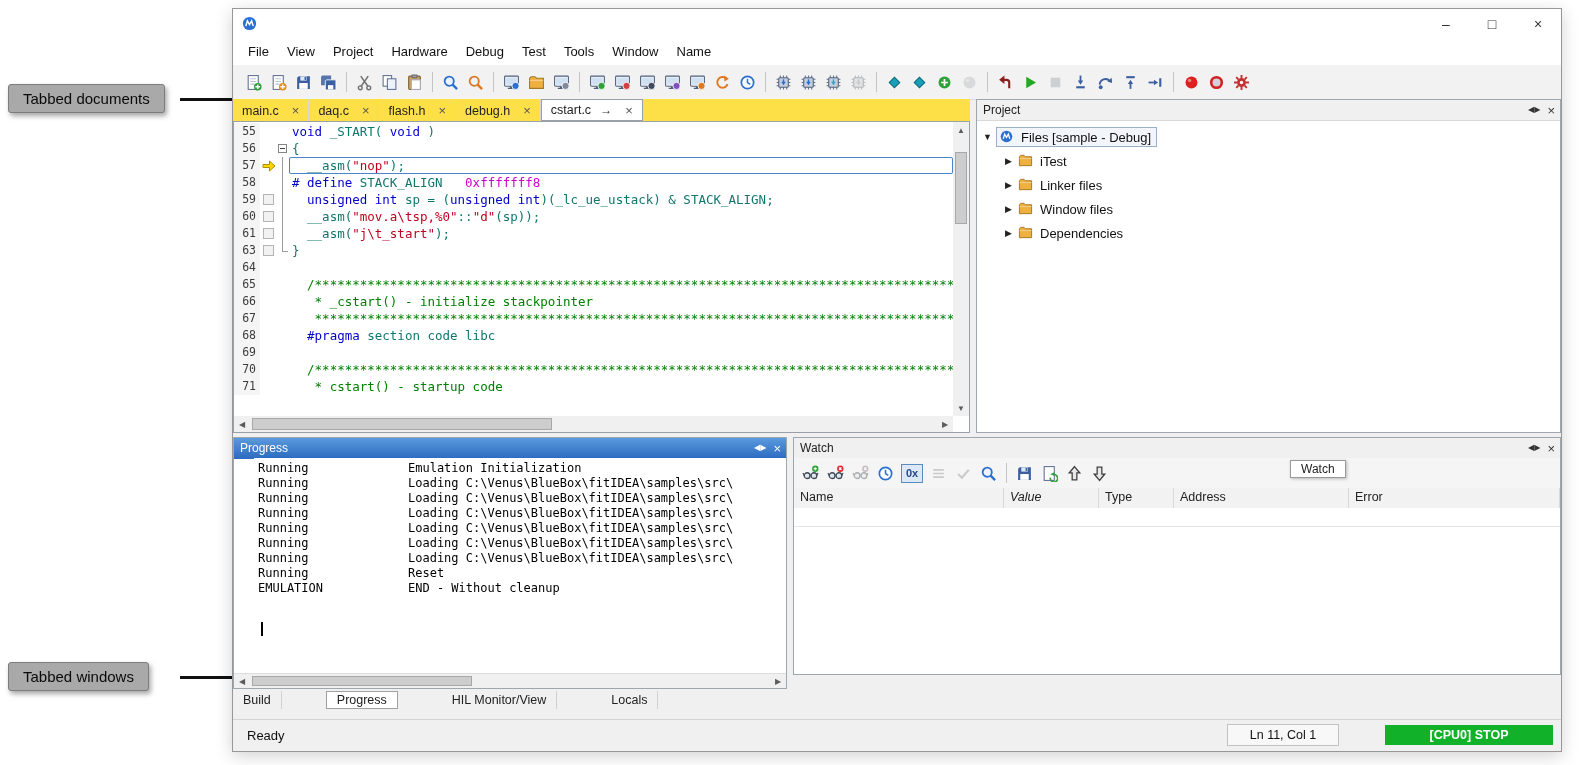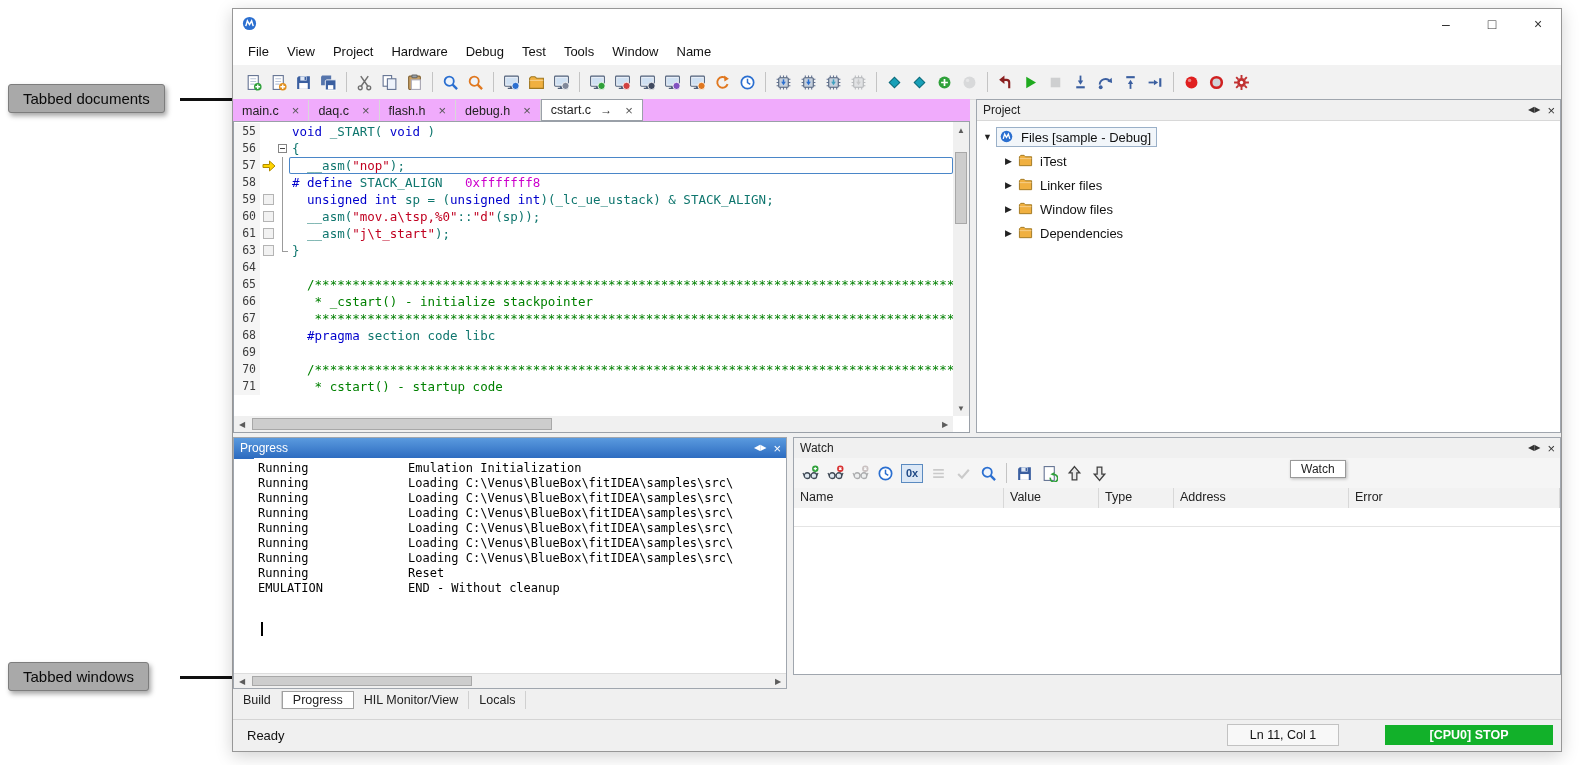--- a/index.html
+++ b/index.html
@@ -21,21 +21,21 @@
   .win-controls{margin-left:auto;display:flex;height:100%;}
   .wc{width:46px;display:flex;align-items:center;justify-content:center;font-size:14px;color:#333;}
   .menubar{position:absolute;left:0;top:30px;right:0;height:26px;background:#fff;display:flex;align-items:center;padding-left:6px;border-bottom:1px solid #ececec;}
   .menu-item{padding:0 9px;font-size:13px;color:#111;line-height:26px;}
   .toolbar{position:absolute;left:0;top:56px;right:0;height:34px;background:#f2f2f2;display:flex;align-items:center;padding-left:8px;border-bottom:1px solid #dcdcdc;}
   .tb-btn{width:23px;height:23px;display:flex;align-items:center;justify-content:center;margin:0 1px;border-radius:2px;flex:none;}
   .tb-btn.disabled{opacity:.42;filter:grayscale(70%);}
   .tb-sep{width:1px;height:20px;background:#c4c4c4;margin:0 5px;flex:none;}
 
   
-  .doc-tabbar{position:absolute;left:0;top:90px;width:737px;height:22px;display:flex;align-items:flex-end;background:#f0abfc;}
+  .doc-tabbar{position:absolute;left:0;top:90px;width:737px;height:22px;display:flex;align-items:flex-end;background:#fde047;}
   .doc-tab{display:flex;align-items:center;height:21px;padding:0 9px;font-size:12.5px;color:#222;border-right:1px solid #d8d8d8;white-space:nowrap;}
   .doc-tab.active{background:#fff;border:1px solid #9aa0a8;height:22px;box-sizing:border-box;}
   .doc-tab-close{margin-left:13px;color:#555;font-size:13px;line-height:1;}
   .doc-tab-pin{margin-left:9px;color:#2f2f2f;font-size:12px;line-height:1;}
 
   
   .editor{position:absolute;left:0;top:112px;width:737px;height:312px;background:#fff;border:1px solid #9aa0a8;box-sizing:border-box;}
   .editor-lines{position:absolute;left:0;top:1px;right:16px;bottom:16px;overflow:hidden;
                 font-family:"DejaVu Sans Mono",monospace;font-size:12.5px;}
   .ed-row{display:flex;height:17px;line-height:17px;align-items:center;}
@@ -80,21 +80,21 @@
   .progress-panel{left:0;top:428px;width:554px;height:252px;}
   .progress-body{position:absolute;left:0;top:20px;right:0;bottom:14px;overflow:hidden;background:#fff;
                  font-family:"DejaVu Sans Mono",monospace;font-size:12px;color:#000;padding:3px 0 0 4px;margin-left:20px;}
   .pr-row{display:flex;height:15px;line-height:15px;}
   .pr-status{width:150px;flex:none;white-space:pre;}
   .pr-msg{white-space:pre;}
   .caret{width:2px;height:14px;background:#000;margin:26px 0 0 3px;}
   .progress-hscroll{position:absolute;left:0;bottom:0;right:0;height:14px;background:#f0f0f0;display:flex;align-items:center;border-top:1px solid #ddd;}
   .sb-thumb-h.small{height:10px;width:220px;}
 
-  .bottom-tabs{position:absolute;left:0;top:680px;width:554px;height:22px;display:flex;align-items:center;background:#f0f0f0;font-size:12.5px;}
+  .bottom-tabs{position:absolute;left:0;top:680px;width:554px;height:22px;display:flex;align-items:center;background:#f0f0f0;font-size:12.5px;gap:44px;}
   .btab{padding:2px 10px;color:#222;border-right:1px solid #d0d0d0;white-space:nowrap;}
   .btab.active{background:#fff;border:1px solid #a0a0a0;padding:1px 10px;}
 
   .watch-panel{left:560px;top:428px;width:768px;height:238px;}
   .watch-toolbar{position:absolute;left:0;top:20px;right:0;height:30px;background:#f5f5f5;display:flex;align-items:center;padding-left:4px;border-bottom:1px solid #ddd;}
   .wt-hex{width:20px;height:17px;border:1px solid #5a8ac0;background:#dce8f6;color:#204a87;font-size:11px;font-weight:bold;
           display:flex;align-items:center;justify-content:center;margin:0 3px;}
   .watch-header{position:absolute;left:0;top:50px;right:0;height:20px;display:flex;background:#f2f2f2;border-bottom:1px solid #ccc;font-size:12.5px;color:#222;}
   .wcol{padding:2px 0 0 6px;border-right:1px solid #d8d8d8;box-sizing:border-box;white-space:nowrap;}
   .watch-row{position:absolute;left:0;top:70px;right:0;height:18px;border-bottom:1px solid #e4e4e4;background:#fff;}
@@ -770,21 +770,21 @@
             </svg>
           </div>
           <div class="tb-btn">
             <svg viewBox="0 0 16 16" width="17" height="17">
               <path d="M8 14.5 L3 8.5 H5.8 V2 H10.2 V8.5 H13 Z" fill="#e8e8e8" stroke="#404040" stroke-width="1.2"></path>
             </svg>
           </div>
         </div>
       <div class="watch-header" id="watch-header">
           <div class="wcol" style="width: 210px;">Name</div>
-          <div class="wcol" style="width: 95px;">Value</div>
+          <div class="wcol" style="width: 95px; font-style: italic;">Value</div>
           <div class="wcol" style="width: 75px;">Type</div>
           <div class="wcol" style="width: 175px;">Address</div>
           <div class="wcol" style="flex: 1 1 0%;">Error</div>
         </div>
       <div class="watch-row"></div>
       <div class="tooltip">Watch</div>
     </div>
 
     <div class="statusbar">
       <span class="status-ready">Ready</span>

